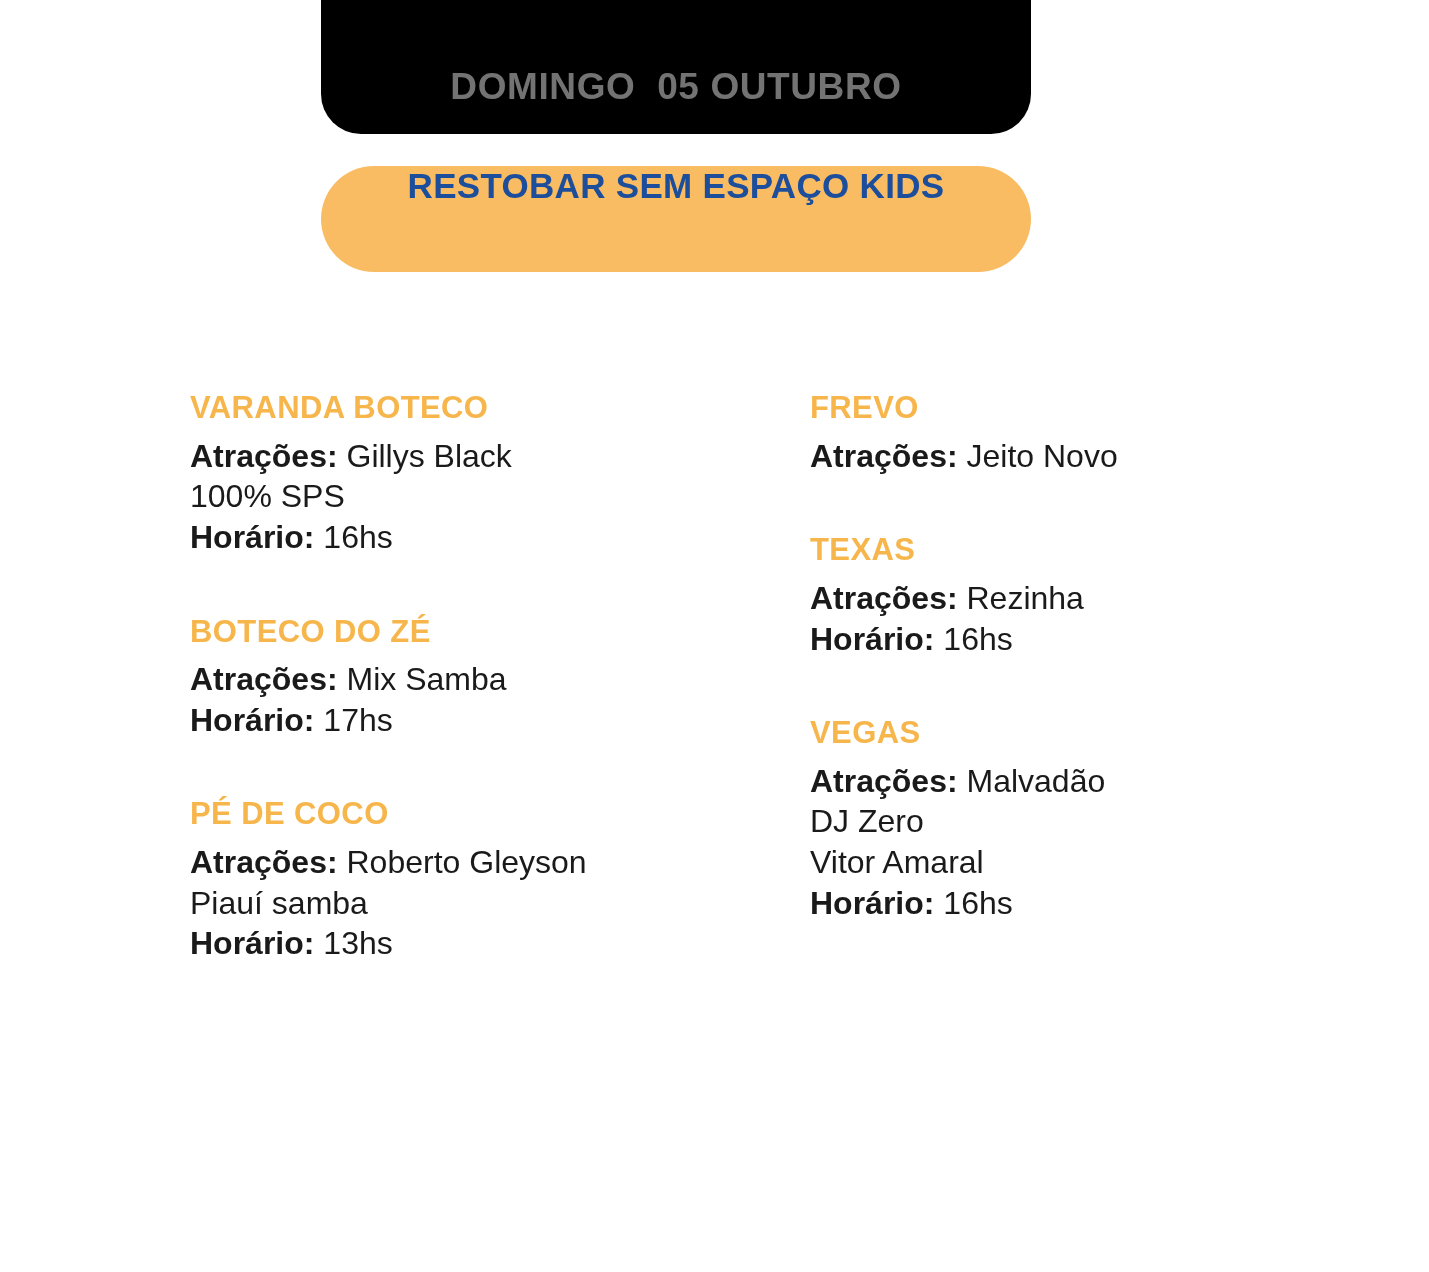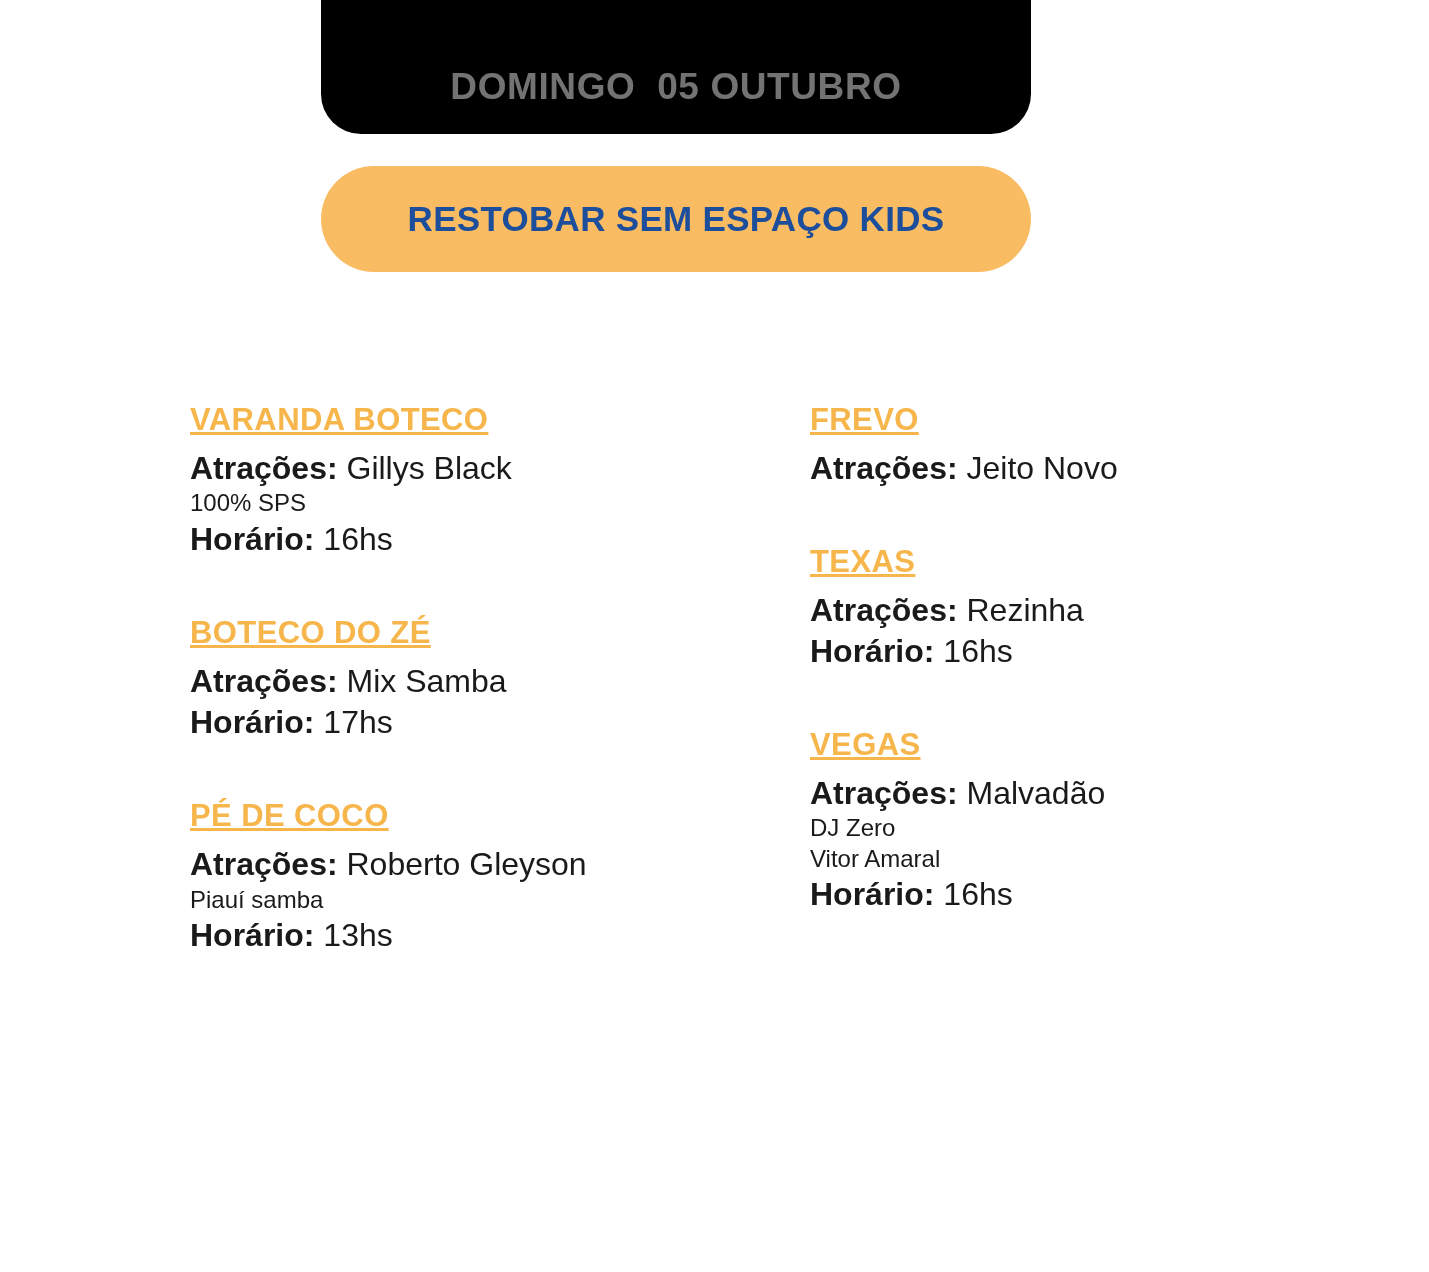--- a/index.html
+++ b/index.html
@@ -42,21 +42,20 @@
   
   .venue-pill {
     position: absolute;
     left: 321px;
     top: 166px;
     width: 710px;
     height: 106px;
     background: #f9bc63;
     border-radius: 53px;
     display: flex;
-    align-items: center;
     justify-content: center;
   }
   .venue-pill-text {
     color: #1c4e9c;
     font-size: 35px;
     font-weight: bold;
     letter-spacing: 0.3px;
   }
 
   
@@ -84,38 +83,37 @@
     margin-bottom: 56px;
   }
   .block:last-child {
     margin-bottom: 0;
   }
   .block-title {
     color: #f7b64c;
     font-size: 31px;
     font-weight: bold;
     letter-spacing: 0.4px;
-    margin: 12px 0 10px 0;
+    margin: 0 0 10px 0;
     line-height: 1.15;
-    text-decoration: underline;
   }
   .line {
     font-size: 32px;
     line-height: 1.27;
     color: #1a1a1a;
     margin: 0;
   }
   .line .lbl {
     font-weight: bold;
   }
   .line .val {
     font-weight: normal;
   }
   .sub-line {
-    font-size: 24px;
+    font-size: 32px;
     line-height: 1.27;
     color: #1a1a1a;
     margin: 0;
     font-weight: normal;
   }
 </style>
 </head>
 <body>
 
 <div class="date-banner">

